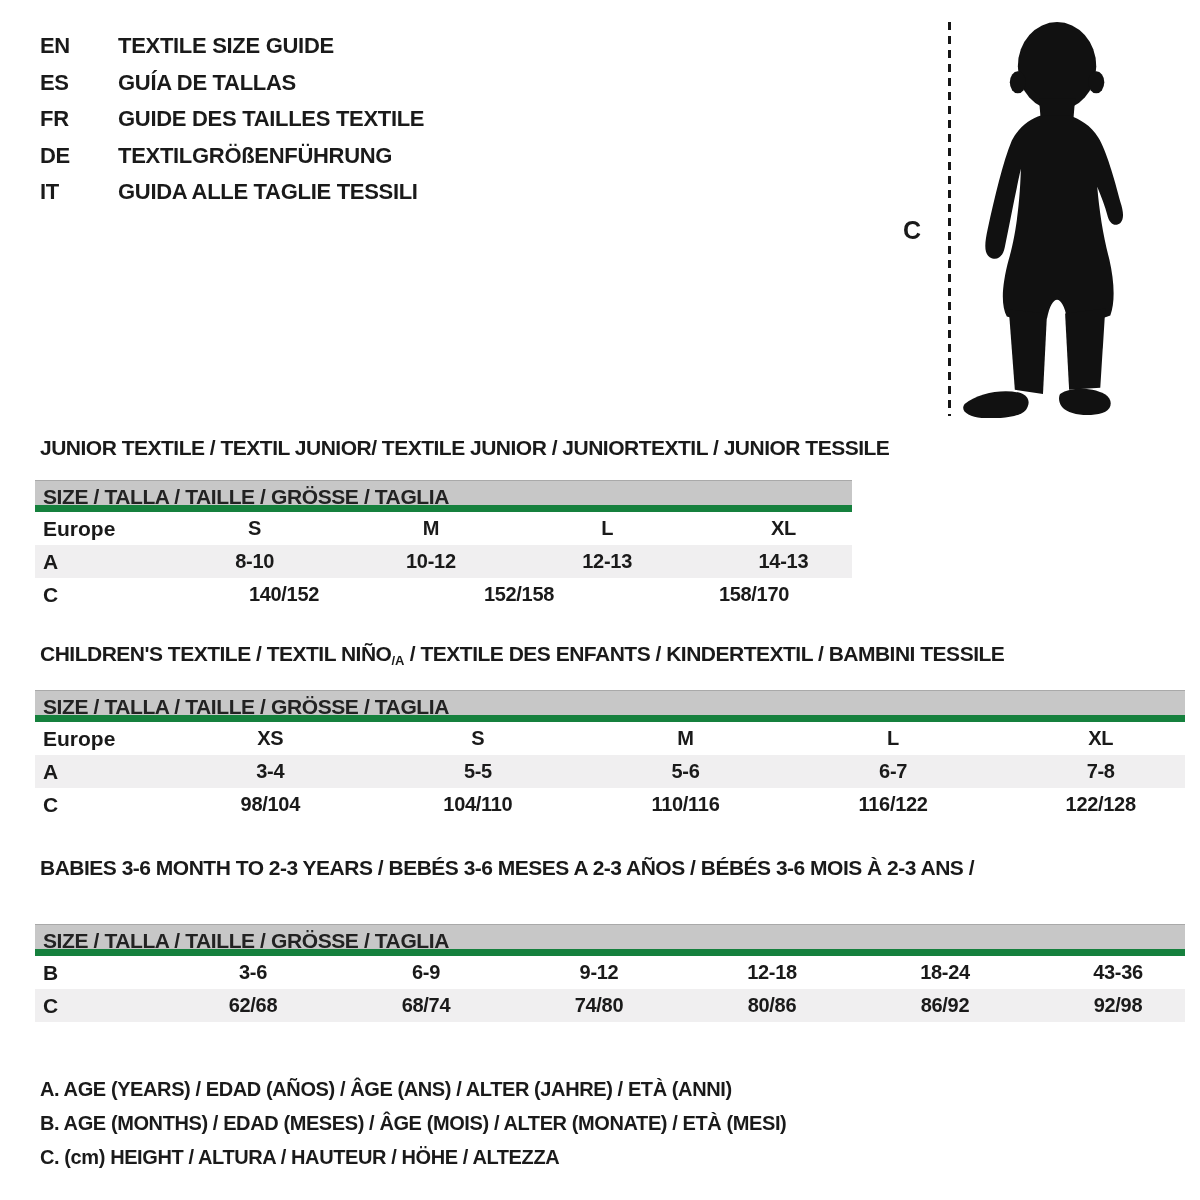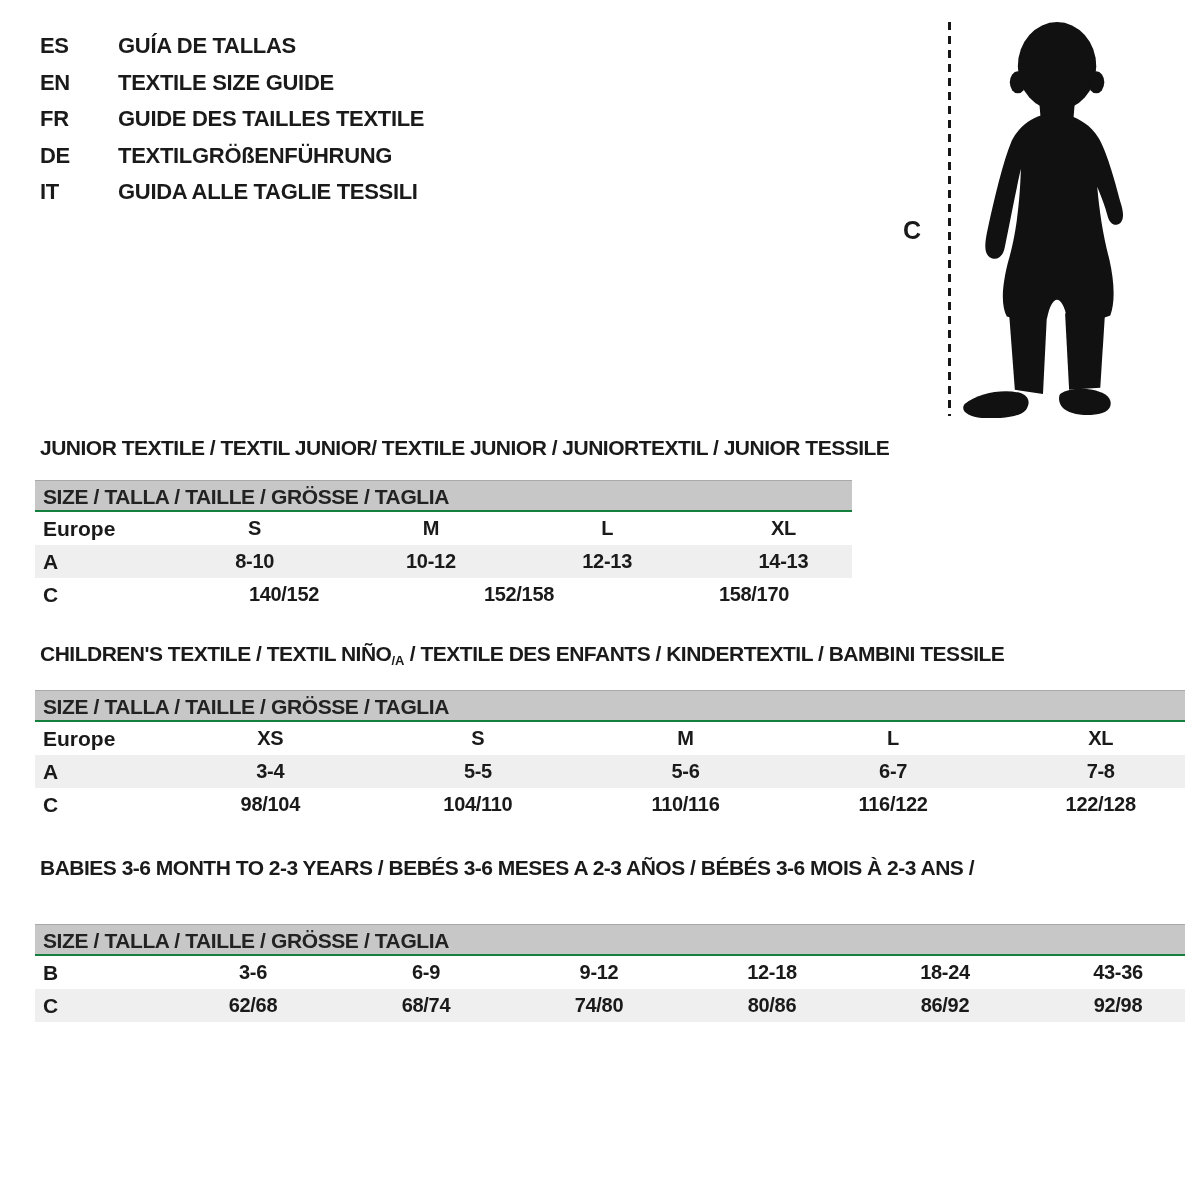--- a/index.html
+++ b/index.html
@@ -26,44 +26,44 @@
   #children-title{top:642px;}
   #babies-title{top:851px;line-height:33px;}
   .sub{font-size:13px;vertical-align:-4px;letter-spacing:0;}
   
   .size-table{position:absolute;left:35px;}
   #junior-table{top:480px;width:817px;}
   #children-table{top:690px;width:1150px;}
   #babies-table{top:924px;width:1150px;}
   .size-bar{
     height:32px;line-height:31px;background:#c7c7c7;
-    border-top:1px solid #a9a9a9;border-bottom:2px solid #15803d;
+    border-top:1px solid #a9a9a9;border-bottom:7px solid #15803d;
     padding-left:8px;font-size:21px;letter-spacing:-0.4px;box-sizing:border-box;color:#222;
   }
   .t-row{display:flex;height:33px;line-height:33px;font-size:20px;gap:39px;}
   .t-row .rl{width:112px;padding-left:8px;font-size:21px;box-sizing:border-box;}
   .t-row .v{flex:1;text-align:center;letter-spacing:-0.3px;}
   .alt{background:#f0eff0;}
   
   .legend{position:absolute;left:40px;top:1072px;font-size:20px;line-height:34px;letter-spacing:-0.4px;}
   .legend div{white-space:nowrap;}
 </style>
 </head>
 <body>
 
 <div class="canvas">
 
   <div class="lang-block">
     <div class="lang-row">
+      <span class="lang-code">EN</span>
+      <span class="lang-label">TEXTILE SIZE GUIDE</span>
+    </div>
+    <div class="lang-row">
       <span class="lang-code">ES</span>
       <span class="lang-label">GUÍA DE TALLAS</span>
-    </div>
-    <div class="lang-row">
-      <span class="lang-code">EN</span>
-      <span class="lang-label">TEXTILE SIZE GUIDE</span>
     </div>
     <div class="lang-row">
       <span class="lang-code">FR</span>
       <span class="lang-label">GUIDE DES TAILLES TEXTILE</span>
     </div>
     <div class="lang-row">
       <span class="lang-code">DE</span>
       <span class="lang-label">TEXTILGRÖßENFÜHRUNG</span>
     </div>
     <div class="lang-row">
@@ -179,14 +179,19 @@
       <span class="rl">C</span>
       <span class="v">62/68</span>
       <span class="v">68/74</span>
       <span class="v">74/80</span>
       <span class="v">80/86</span>
       <span class="v">86/92</span>
       <span class="v">92/98</span>
     </div>
   </div>
 
+  <div class="legend">
+    <div>A. AGE (YEARS) / EDAD (AÑOS) / ÂGE (ANS) / ALTER (JAHRE) / ETÀ (ANNI)</div>
+    <div>B. AGE (MONTHS) / EDAD (MESES) / ÂGE (MOIS) / ALTER (MONATE) / ETÀ (MESI)</div>
+    <div>C. (cm) HEIGHT / ALTURA / HAUTEUR / HÖHE / ALTEZZA</div>
+  </div>
 
 </div>
 
 </body></html>

